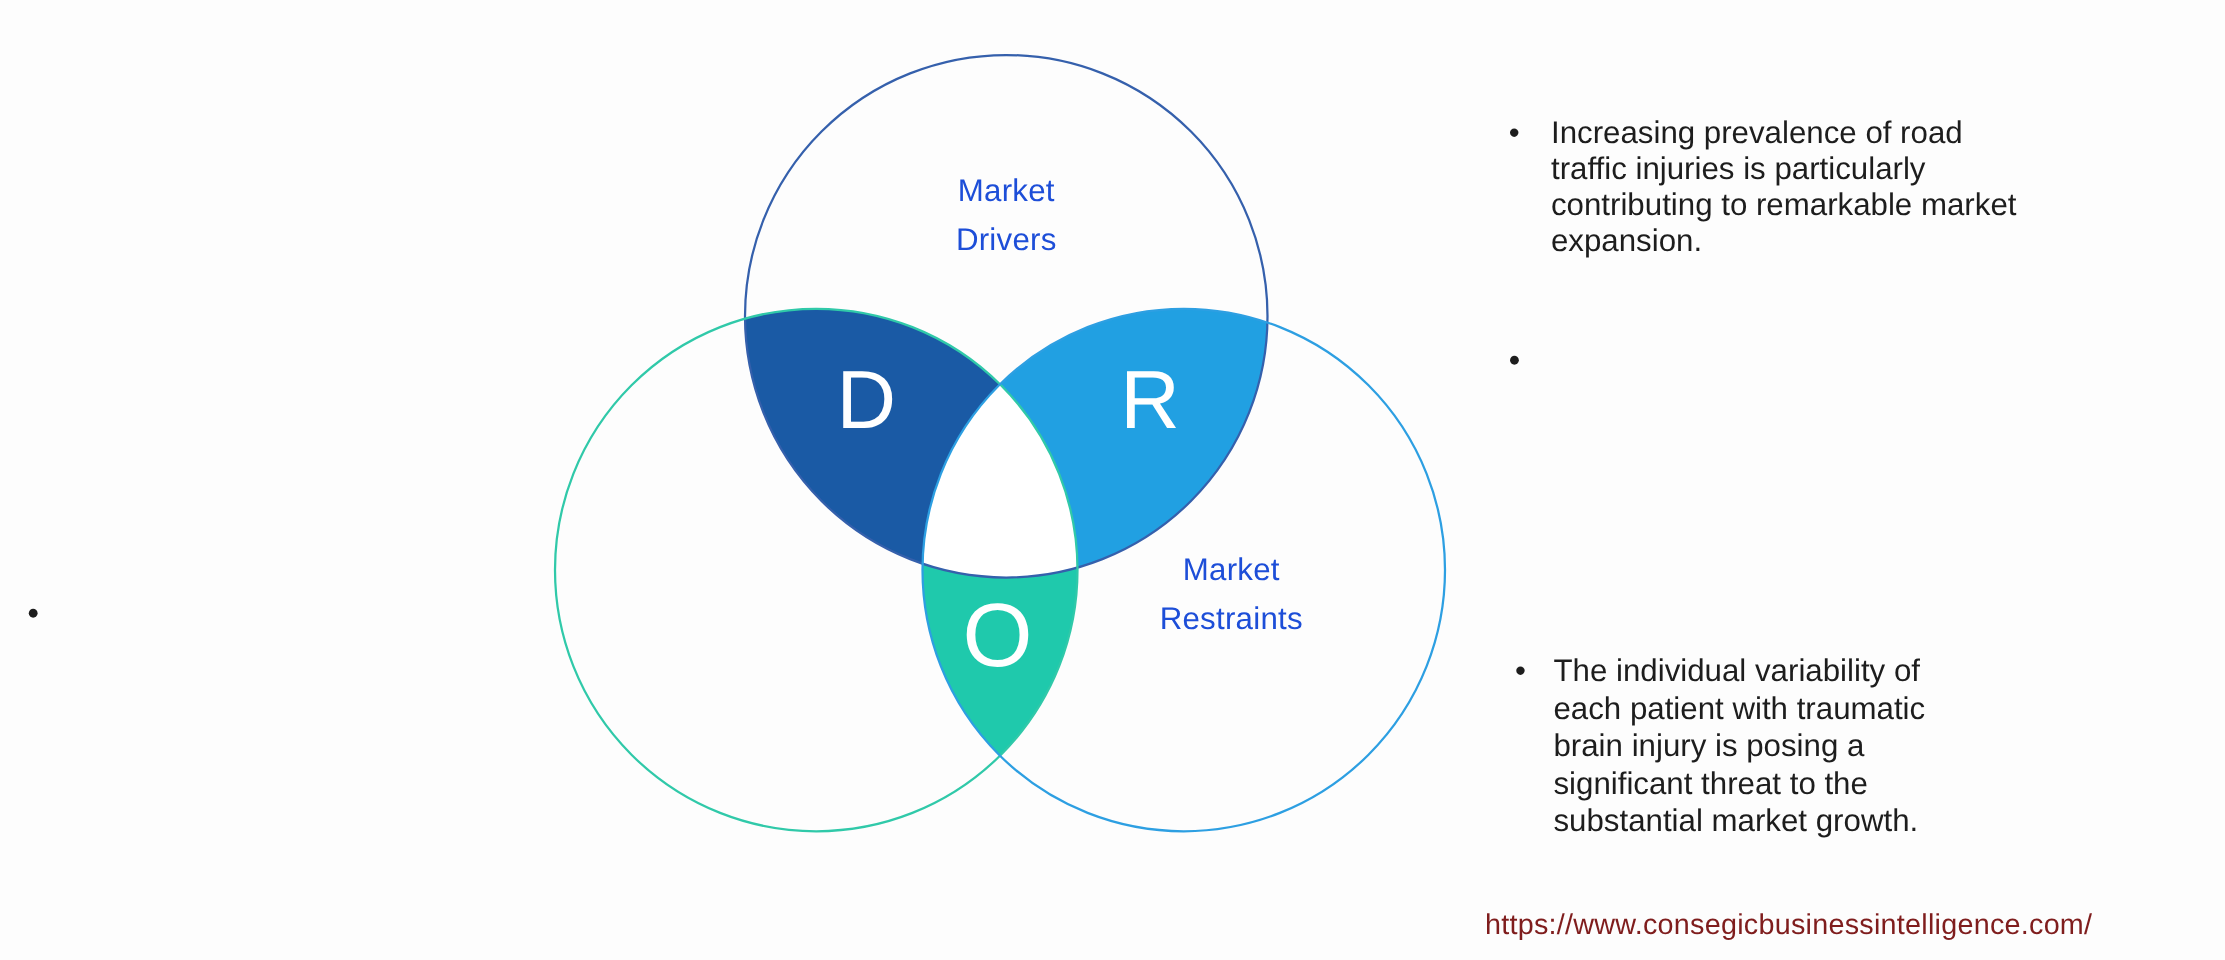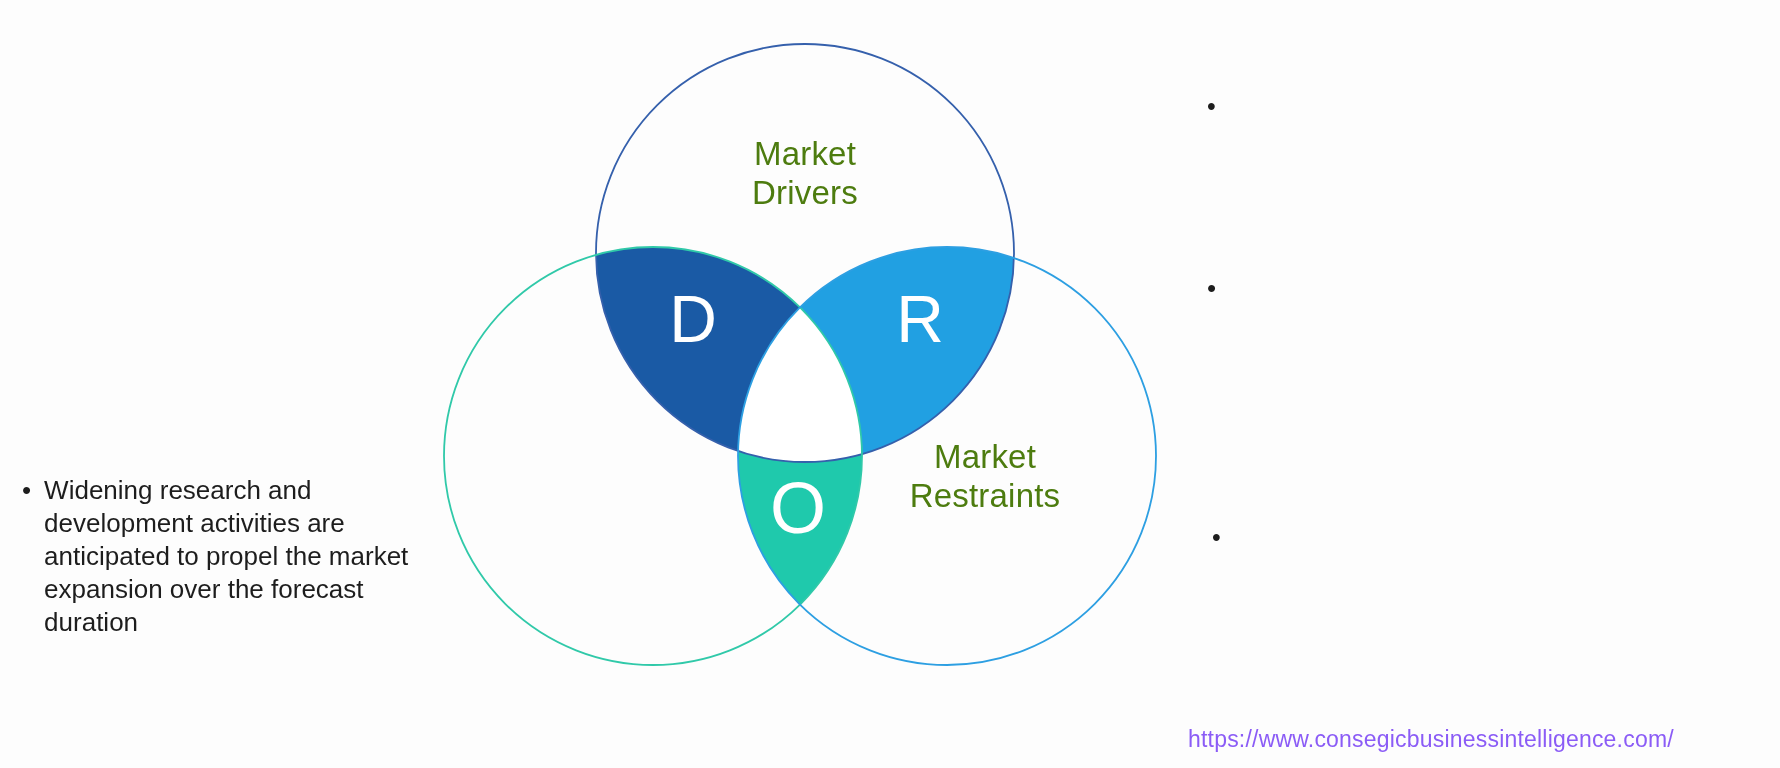--- a/index.html
+++ b/index.html
@@ -27,22 +27,22 @@
     fill: #ffffff;
     font-family: "Liberation Sans", sans-serif;
     font-size: 66px;
     font-weight: 400;
     text-anchor: middle;
   }
   .letter-o { font-size: 72px; }
 
   .vlabel {
     position: absolute;
-    color: #4d7c0f;
-    font-size: 33px;
+    color: #1d4ed8;
+    font-size: 25px;
     line-height: 39px;
     text-align: center;
     white-space: pre-line;
     letter-spacing: 0.2px;
   }
   .drivers-label     { left: 645px; top: 134px; width: 320px; }
   .opportunity-label { left: 447px; top: 463px; width: 300px; }
   .restraints-label  { left: 835px; top: 437px; width: 300px; }
 
   .note {
@@ -58,21 +58,21 @@
   .note-r1   { left: 1207px; top: 92px;  font-size: 25px; line-height: 29px; gap: 25px; width: 510px; }
   .note-r2   { left: 1207px; top: 272px; font-size: 26px; line-height: 32px; gap: 21px; width: 520px; }
   .note-r3   { left: 1212px; top: 522px; font-size: 25px; line-height: 30px; gap: 22px; width: 430px; }
 
   .source {
     position: absolute;
     left: 1188px;
     top: 726px;
     font-size: 23px;
     letter-spacing: 0.2px;
-    color: #8b5cf6;
+    color: #7f1d1d;
   }
 </style>
 </head>
 <body>
 
 <div class="stage">
 
   <svg class="venn" viewBox="0 0 1780 768">
     <defs>
       <clipPath id="clipTop">
@@ -123,34 +123,38 @@
 
   <div class="vlabel drivers-label">Market
 Drivers</div>
 
 
   <div class="vlabel restraints-label">Market
 Restraints</div>
 
   <div class="note note-left">
     <span class="dot">•</span>
-    <span class="note-text">Widening research and
-development activities are
-anticipated to propel the market
-expansion over the forecast
-duration</span>
   </div>
 
   <div class="note note-r1">
     <span class="dot">•</span>
+    <span class="note-text">Increasing prevalence of road
+traffic injuries is particularly
+contributing to remarkable market
+expansion.</span>
   </div>
 
   <div class="note note-r2">
     <span class="dot">•</span>
   </div>
 
   <div class="note note-r3">
     <span class="dot">•</span>
+    <span class="note-text">The individual variability of
+each patient with traumatic
+brain injury is posing a
+significant threat to the
+substantial market growth.</span>
   </div>
 
   <div class="source">https://www.consegicbusinessintelligence.com/</div>
 
 </div>
 
 </body></html>

